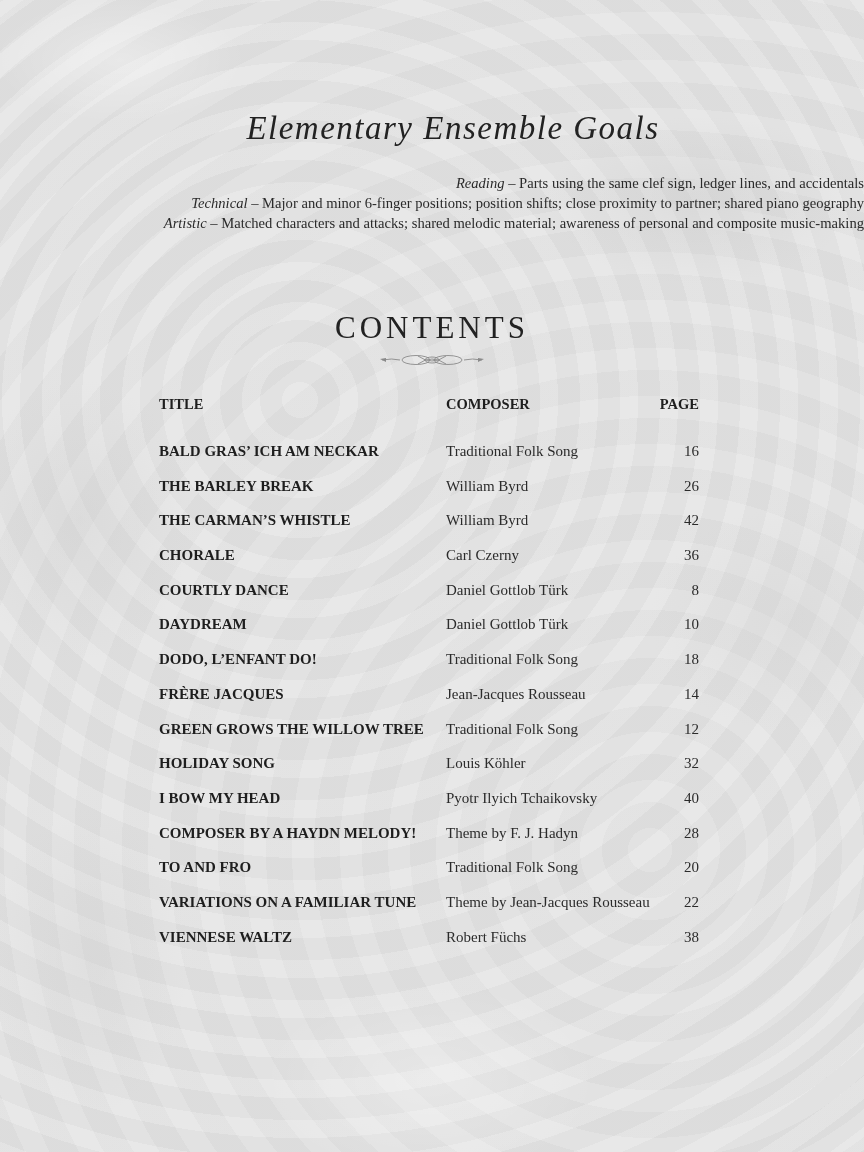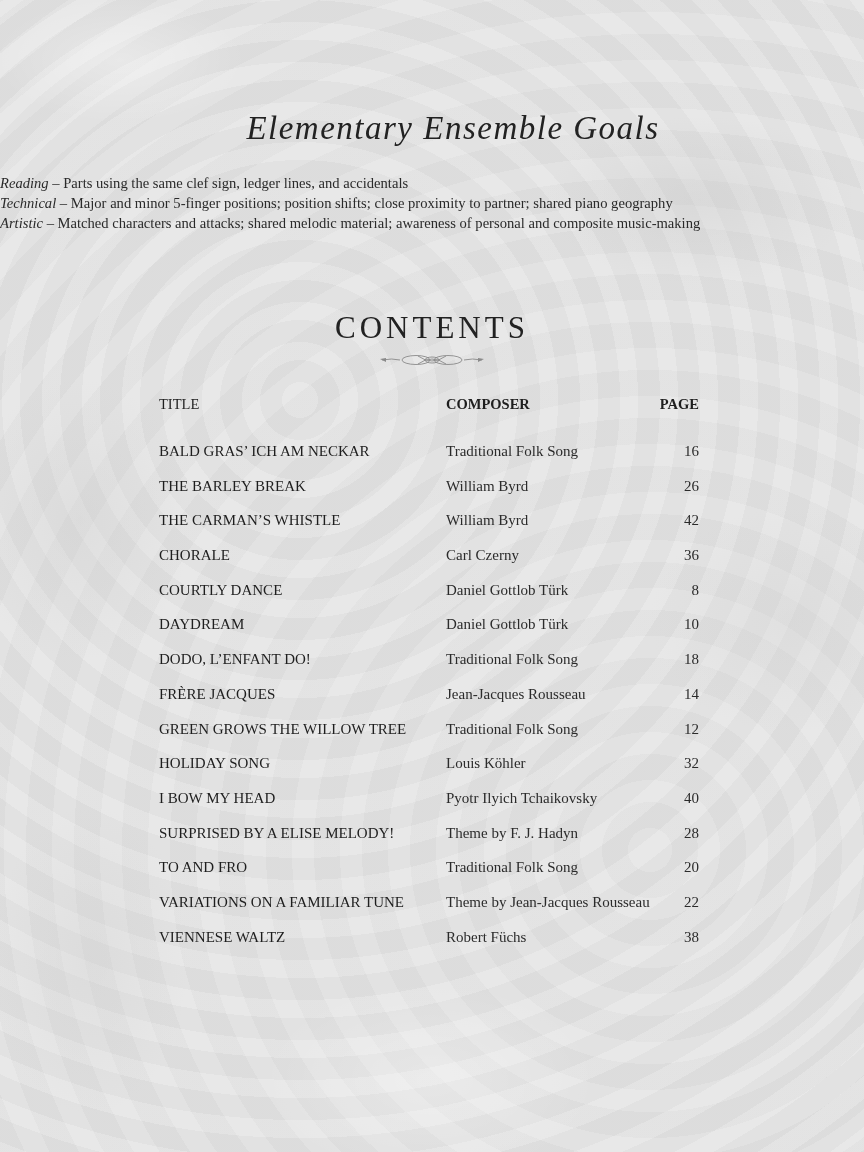--- a/index.html
+++ b/index.html
@@ -38,21 +38,21 @@
     font-size: 33px;
     letter-spacing: 1.5px;
     color: #222;
     margin-left: 21px;
   }
   .goals {
     position: absolute;
     top: 173px;
     left: 0;
     width: 864px;
-    text-align: left;
+    text-align: right;
     font-size: 14.6px;
     line-height: 20px;
     color: #2a2a2a;
   }
   .goals .goal-line { white-space: nowrap; }
   .goals .goal-label { font-style: italic; }
   .contents-heading {
     position: absolute;
     top: 310px;
     left: 0;
@@ -85,21 +85,21 @@
     font-weight: bold;
     margin-bottom: 27px;
     font-size: 14.5px;
     color: #1e1e1e;
   }
   .toc-row { margin-bottom: 14.7px; }
   .col-title {
     position: absolute;
     left: 0;
     top: 0;
-    font-weight: normal;
+    font-weight: bold;
     color: #1e1e1e;
   }
   .col-composer {
     position: absolute;
     left: 287px;
     top: 0;
     color: #2b2b2b;
   }
   .col-page {
     position: absolute;
@@ -112,21 +112,21 @@
 </style>
 </head>
 <body>
 
 <div class="page">
 
   <div class="goals-title">Elementary Ensemble Goals</div>
 
   <div class="goals">
     <div class="goal-line"><span class="goal-label">Reading</span><span> – Parts using the same clef sign, ledger lines, and accidentals</span></div>
-    <div class="goal-line"><span class="goal-label">Technical</span><span> – Major and minor 5-finger positions; position shifts; close proximity to partner; shared piano geography</span></div>
+    <div class="goal-line"><span class="goal-label">Technical</span><span> – Major and minor 6-finger positions; position shifts; close proximity to partner; shared piano geography</span></div>
     <div class="goal-line"><span class="goal-label">Artistic</span><span> – Matched characters and attacks; shared melodic material; awareness of personal and composite music-making</span></div>
   </div>
 
   <div class="contents-heading">CONTENTS</div>
 
   <svg class="ornament" viewBox="0 0 108 16">
     <g fill="none" stroke="#8a8a8a" stroke-width="0.9">
       <path d="M4 8 Q14 6 22 8"></path>
       <path d="M86 8 Q94 6 104 8"></path>
       <ellipse cx="38" cy="8" rx="14" ry="4.5"></ellipse>
@@ -197,21 +197,21 @@
       <span class="col-title">HOLIDAY SONG</span>
       <span class="col-composer">Louis Köhler</span>
       <span class="col-page">32</span>
     </div>
     <div class="toc-row">
       <span class="col-title">I BOW MY HEAD</span>
       <span class="col-composer">Pyotr Ilyich Tchaikovsky</span>
       <span class="col-page">40</span>
     </div>
     <div class="toc-row">
-      <span class="col-title">SURPRISED BY A ELISE MELODY!</span>
+      <span class="col-title">COMPOSER BY A HAYDN MELODY!</span>
       <span class="col-composer">Theme by F. J. Hadyn</span>
       <span class="col-page">28</span>
     </div>
     <div class="toc-row">
       <span class="col-title">TO AND FRO</span>
       <span class="col-composer">Traditional Folk Song</span>
       <span class="col-page">20</span>
     </div>
     <div class="toc-row">
       <span class="col-title">VARIATIONS ON A FAMILIAR TUNE</span>

